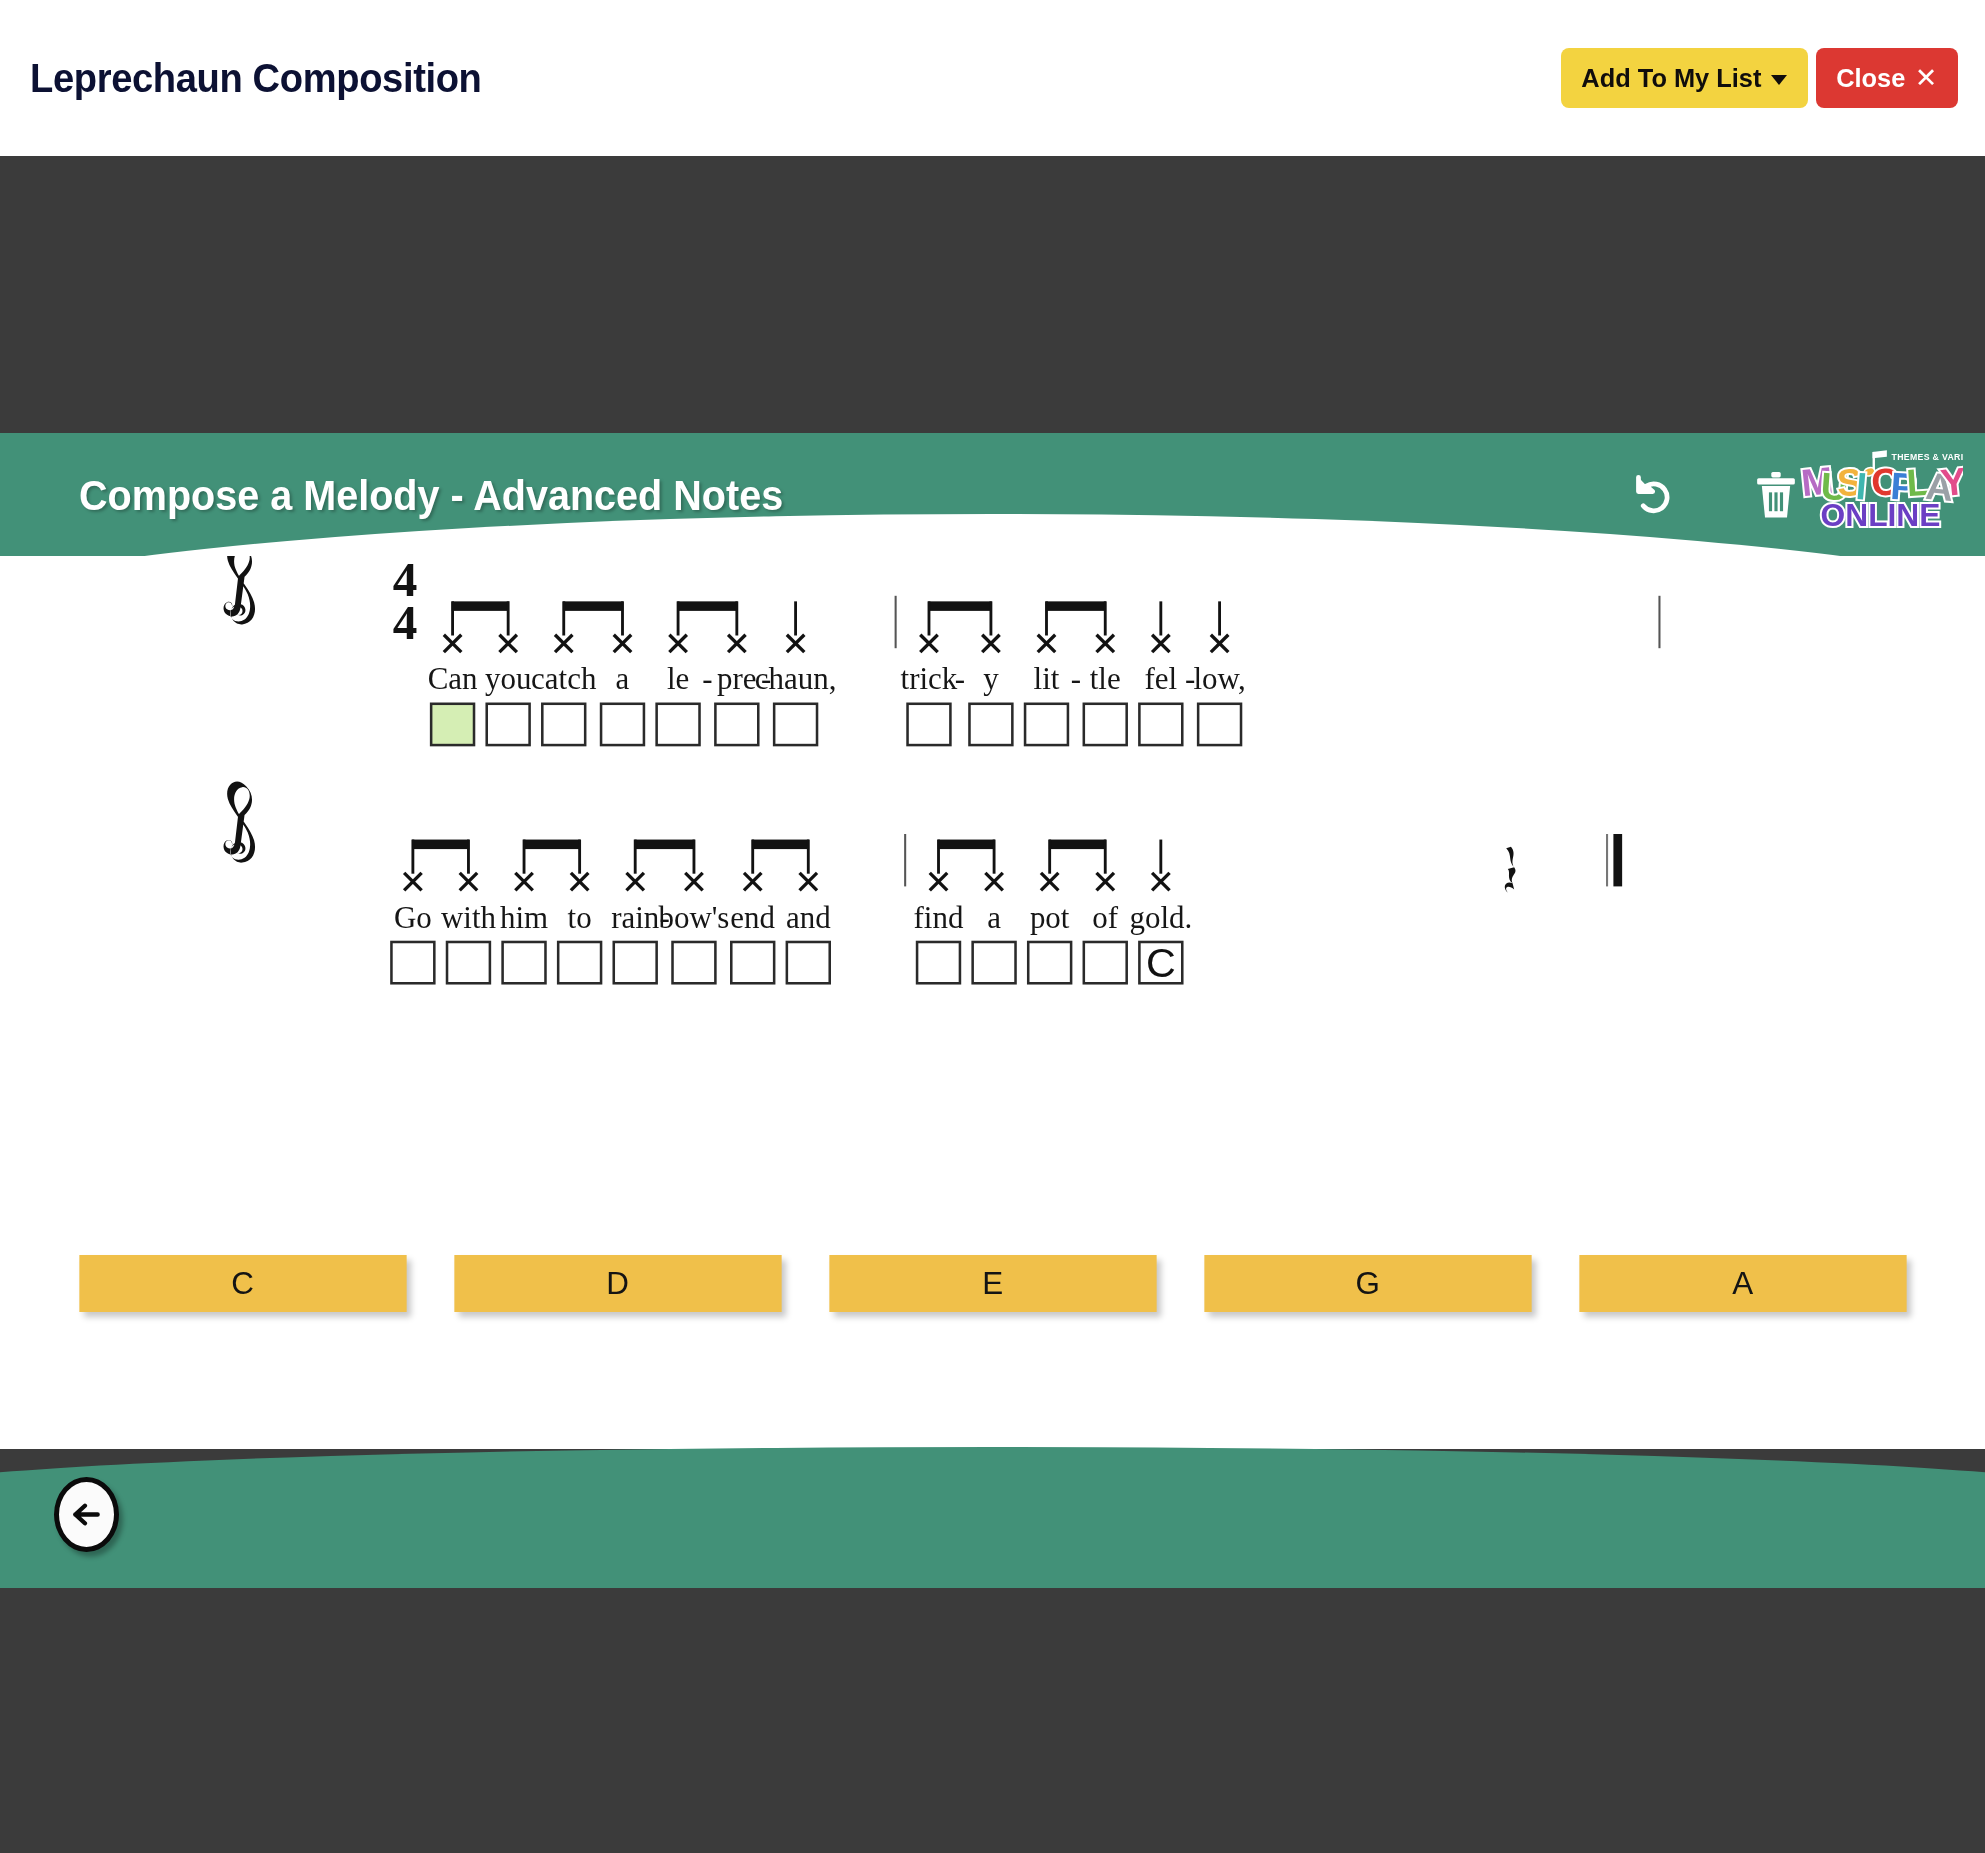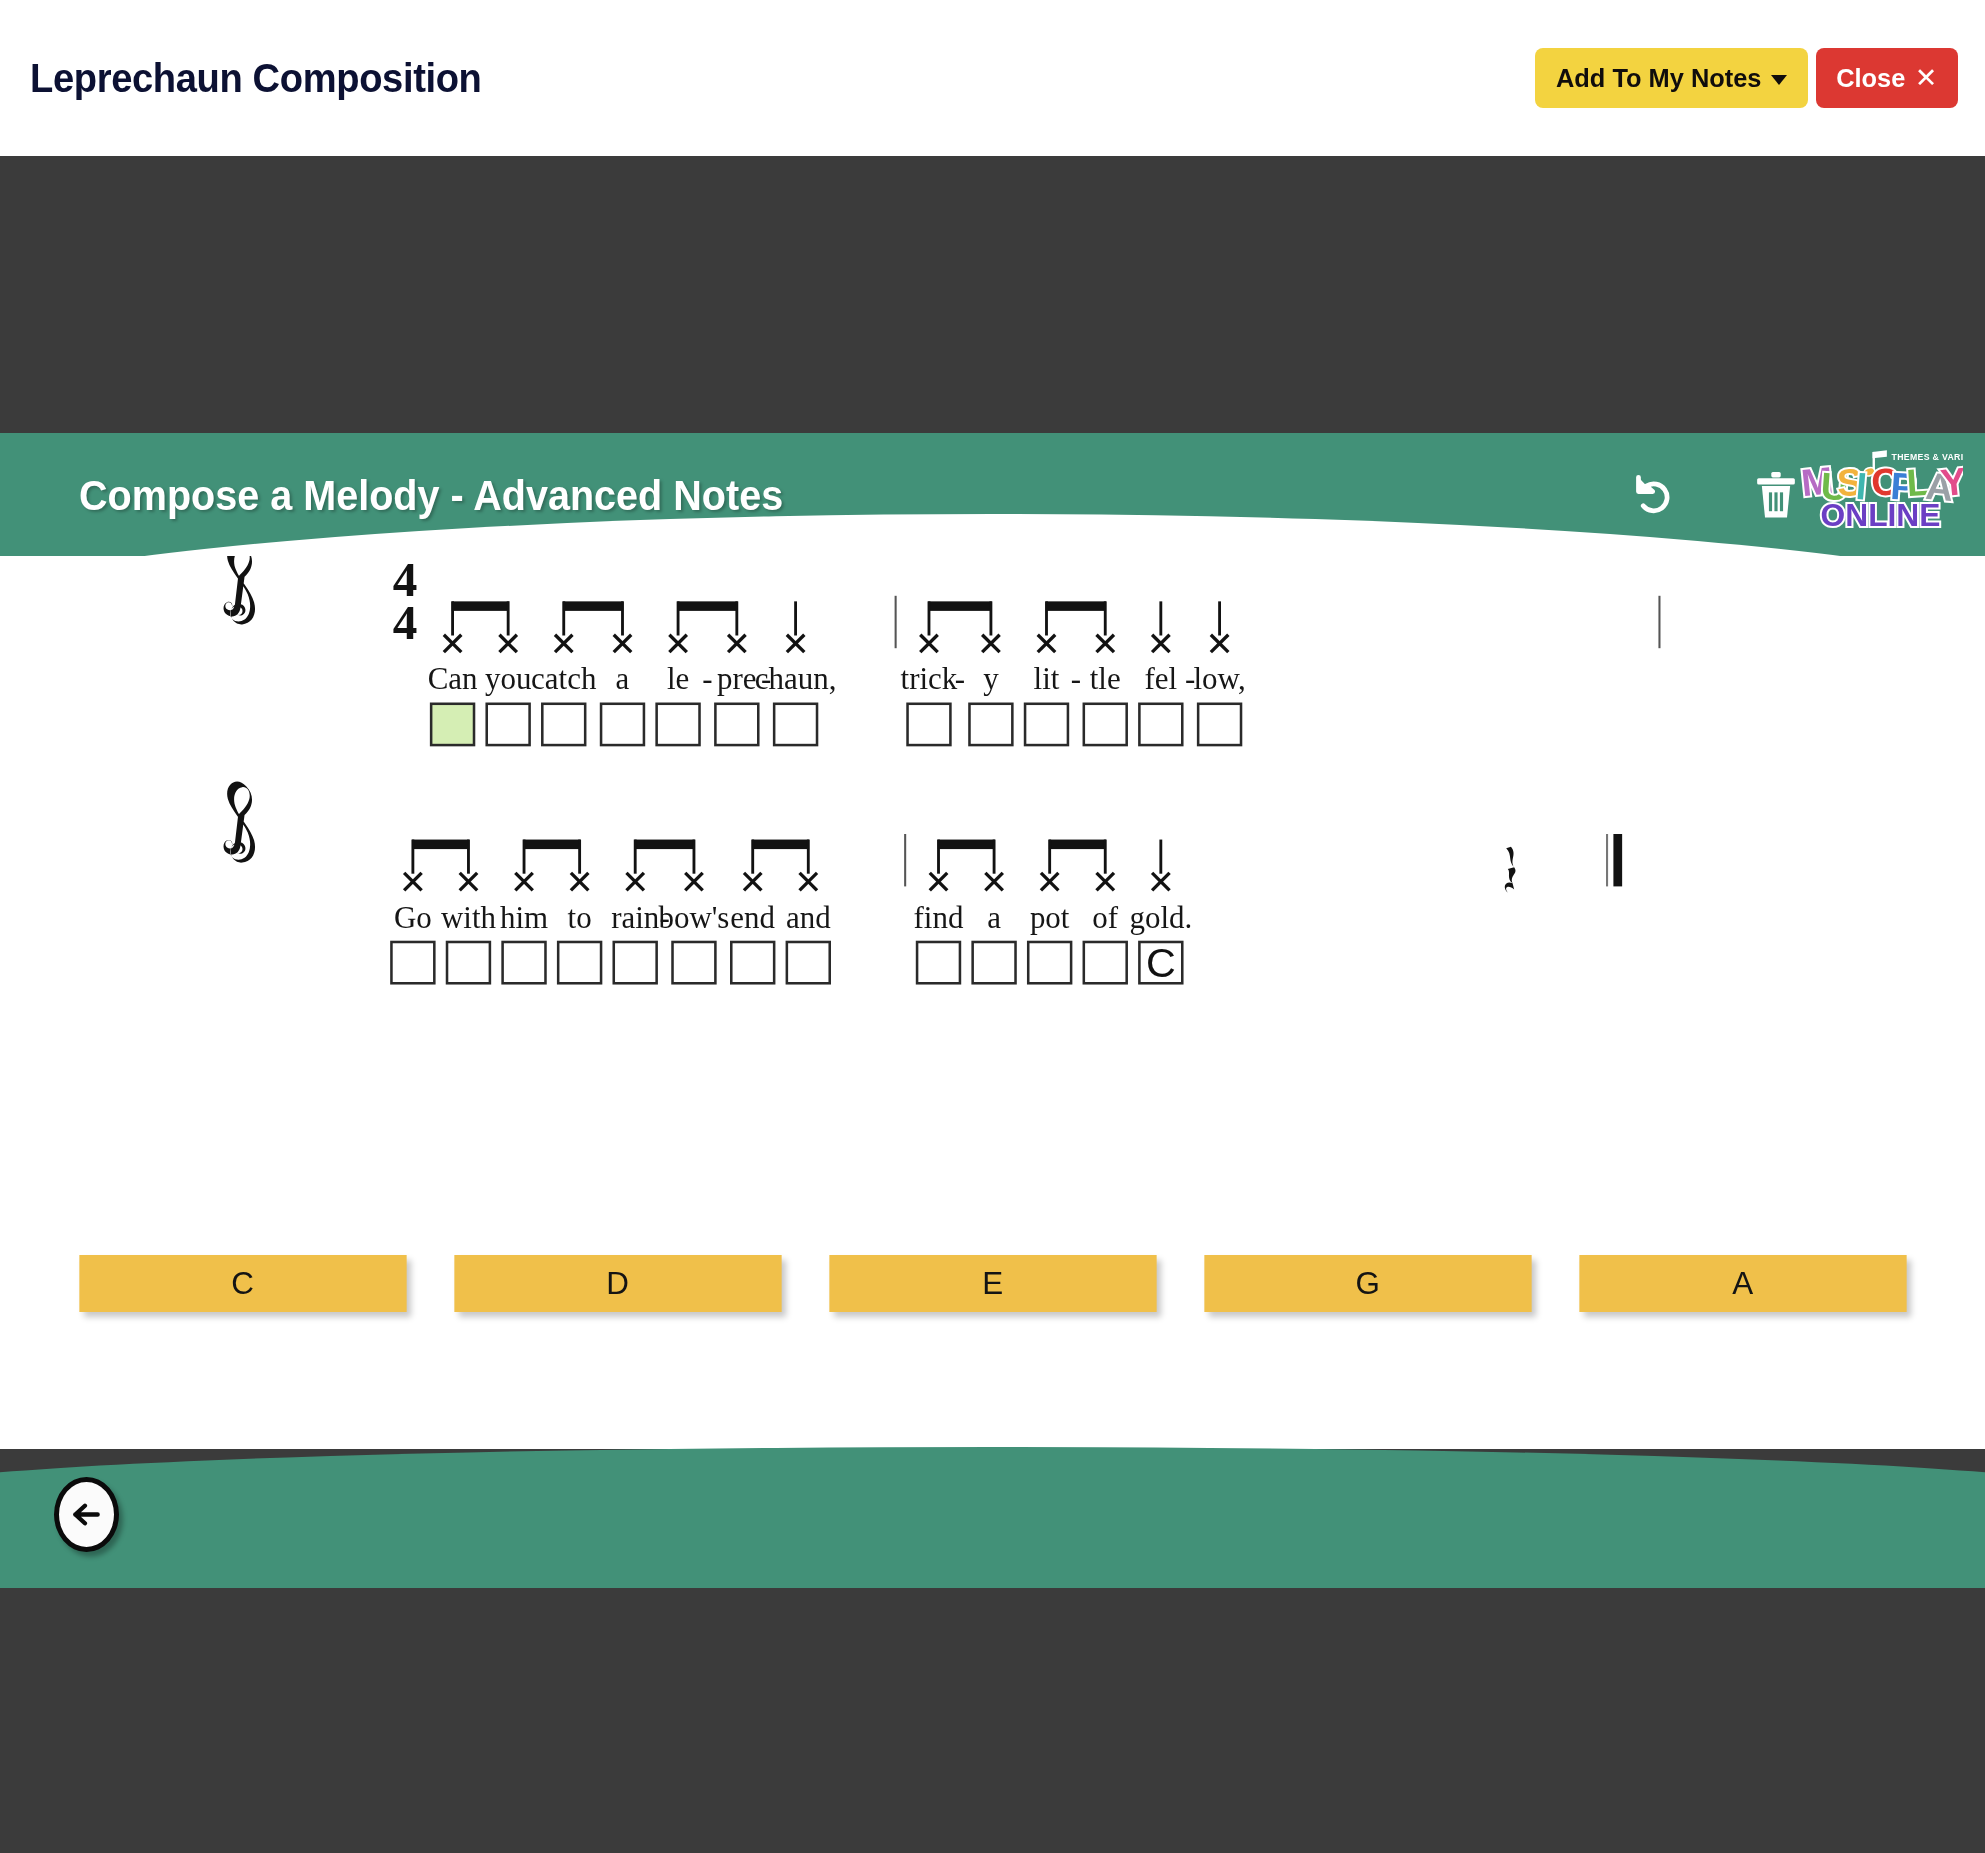--- a/index.html
+++ b/index.html
@@ -113,21 +113,21 @@
   .endbar-thin{ stroke:#777; stroke-width:2.6; }
   .endbar-thick{ fill:#121212; }
 </style>
 </head>
 <body>
 
 <div id="topbar">
   <div id="topbar-title">Leprechaun Composition</div>
   <div id="topbar-actions">
     <button class="tb-btn" id="add-to-my-list-button">
-      <span>Add To My Notes</span>
+      <span>Add To My List</span>
       <span class="chev"></span>
     </button>
     <button class="tb-btn" id="close-button">
       <span>Close</span>
       <span class="xmark">✕</span>
     </button>
   </div>
 </div>
 
 <div id="green-header">

